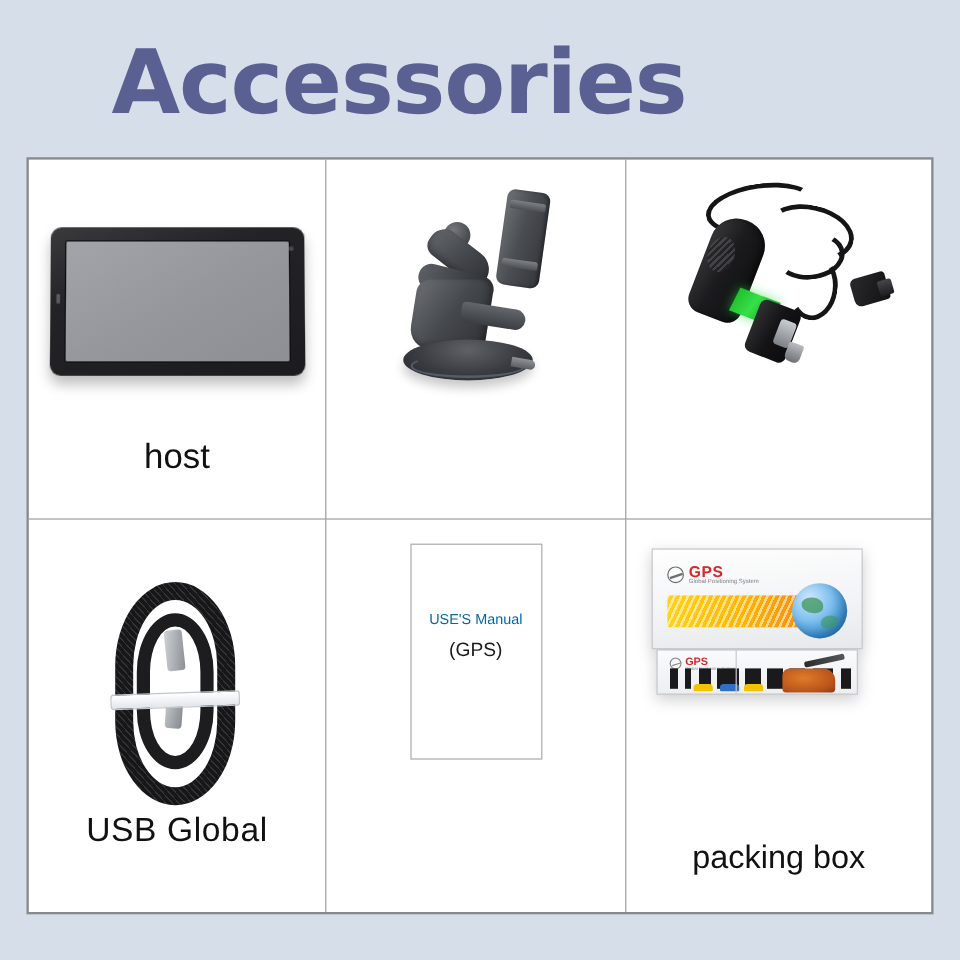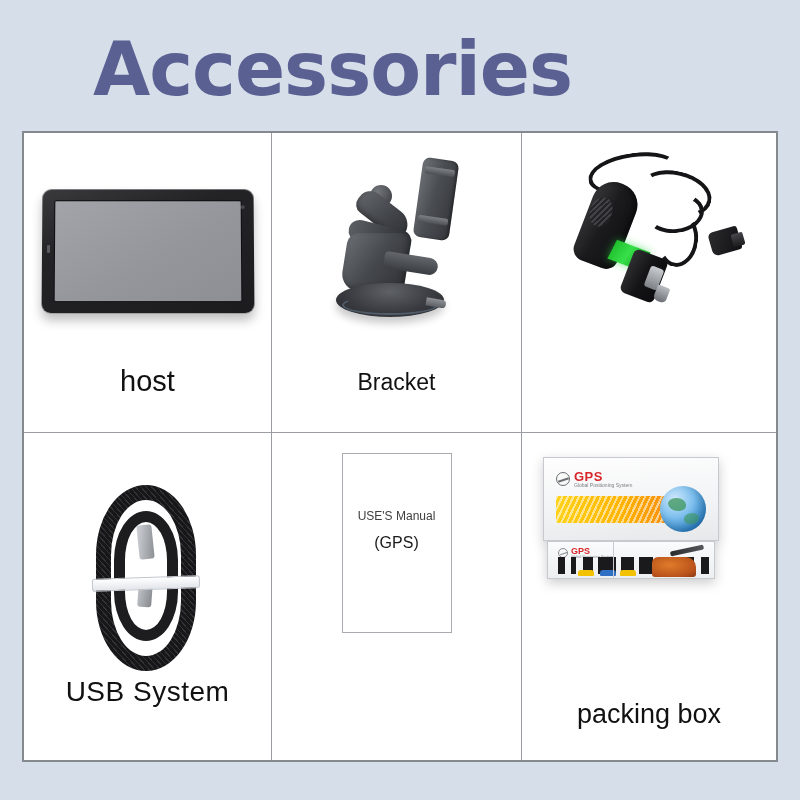--- a/index.html
+++ b/index.html
@@ -281,21 +281,21 @@
 
   
   .manual {
     position: absolute; left: 50%; top: 20px; transform: translateX(-50%);
     width: 110px; height: 180px;
     background: #ffffff;
     border: 1px solid #a8abaf;
   }
   .manual-title {
     position: absolute; left: 0; top: 55px; width: 100%;
-    text-align: center; font-size: 12px; color: #404040;
+    text-align: center; font-size: 12px; color: #0369a1;
     font-family: "Liberation Sans", sans-serif;
   }
   .manual-sub {
     position: absolute; left: 0; top: 80px; width: 100%;
     text-align: center; font-size: 16px; color: #1a1a1a;
     font-family: "Liberation Sans", sans-serif;
   }
 
   
   .box { position: absolute; left: 50%; top: 24px; transform: translateX(-50%);
@@ -431,21 +431,20 @@
           <div class="br-knob"></div>
           <div class="br-arm"></div>
           <div class="br-arm2"></div>
           <div class="br-body"></div>
           <div class="br-lever"></div>
           <div class="br-cup"></div>
           <div class="br-cup-rim"></div>
           <div class="br-tab"></div>
         </div>
       </div>
-      <div class="caption cap-bracket">Bracket</div>
     </div>
 
     <div class="cell last-col">
       <div class="art">
         <div class="charger">
           <div class="cg-wire cg-w1"></div>
           <div class="cg-wire cg-w2"></div>
           <div class="cg-wire cg-w3"></div>
           <div class="cg-wire cg-w4"></div>
           <div class="cg-body"></div>
@@ -463,21 +462,21 @@
     <div class="cell last-row">
       <div class="art">
         <div class="usb">
           <div class="usb-loop"></div>
           <div class="usb-inner"></div>
           <div class="usb-connA"></div>
           <div class="usb-connB"></div>
           <div class="usb-tie"></div>
         </div>
       </div>
-      <div class="caption cap-usb">USB System</div>
+      <div class="caption cap-usb">USB Global</div>
     </div>
 
     <div class="cell last-row">
       <div class="art">
         <div class="manual">
           <div class="manual-title">USE'S Manual</div>
           <div class="manual-sub">(GPS)</div>
         </div>
       </div>
     </div>

